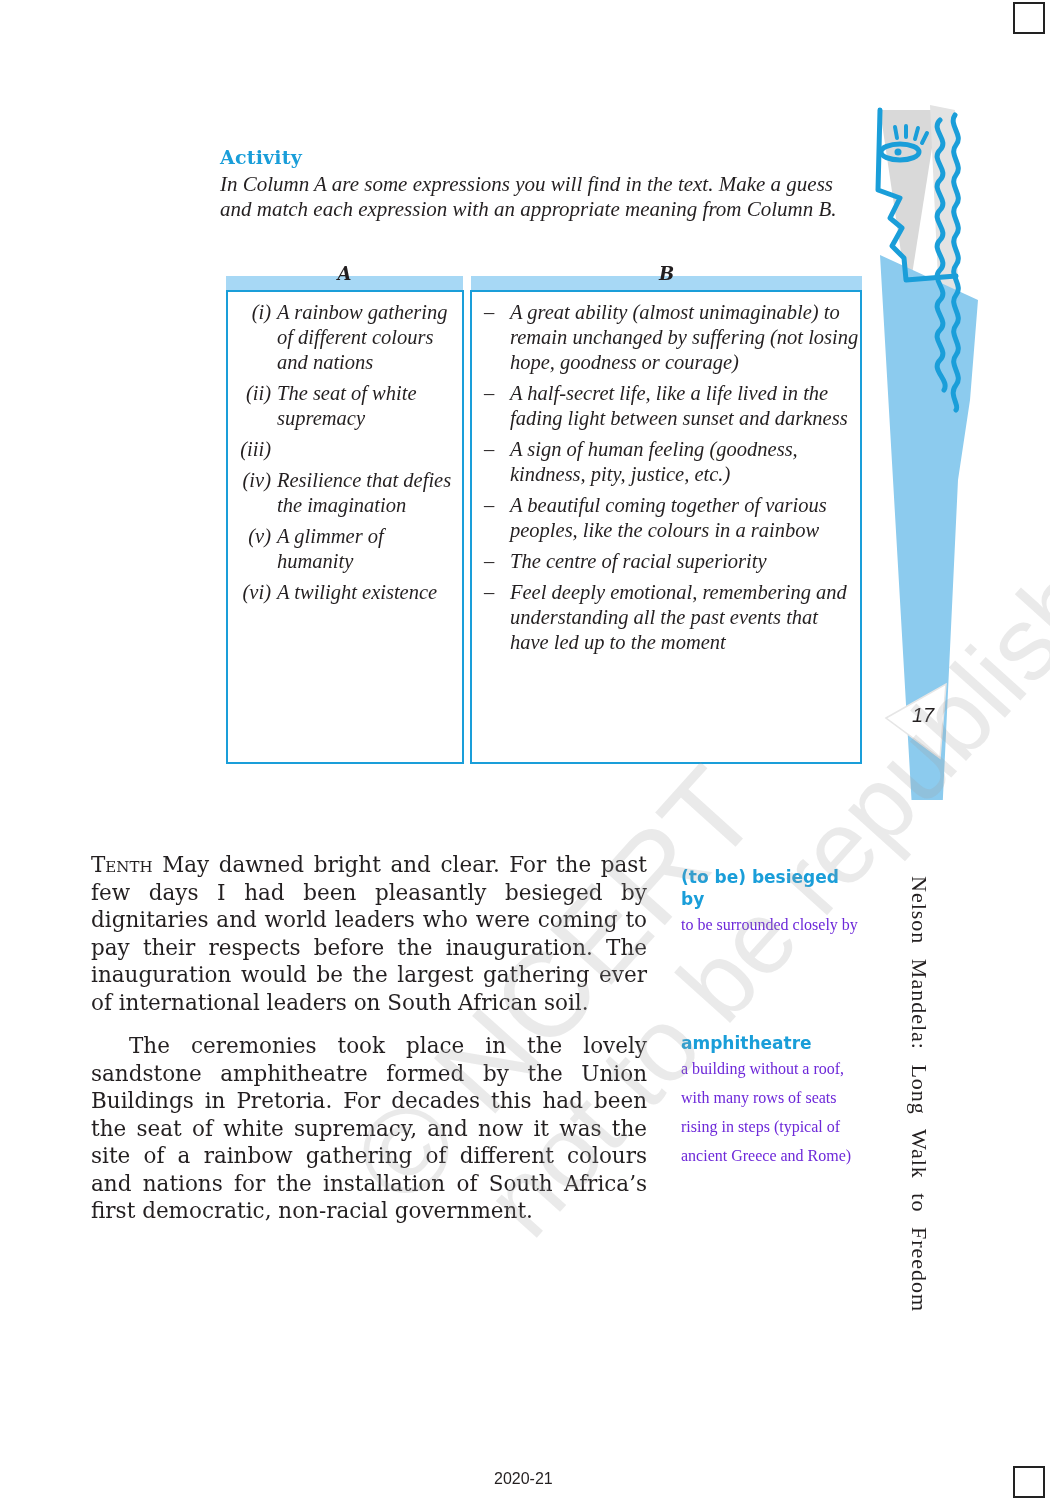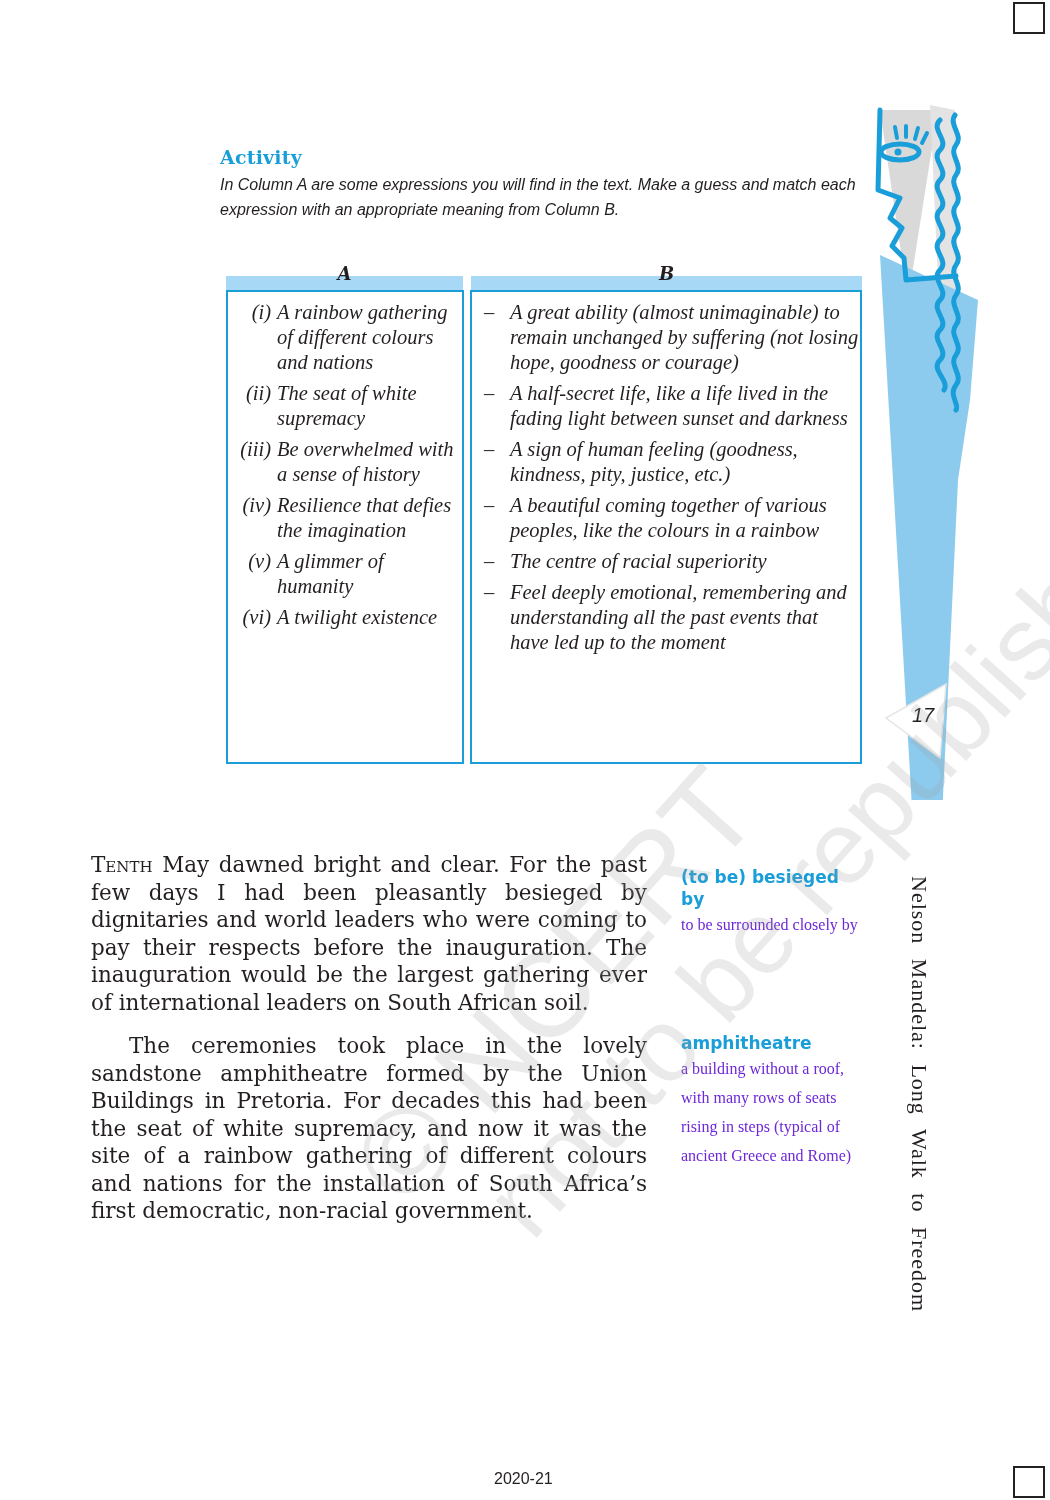--- a/index.html
+++ b/index.html
@@ -22,22 +22,22 @@
   }
   .watermark .l2 { display: block; font-size: 104px; margin-left: 60px; }
 
   
   .activity { position: absolute; left: 220px; top: 146px; width: 640px; }
   .activity-title {
     font-family: "DejaVu Serif", serif; font-weight: bold;
     color: #1a9ed9; font-size: 19px; margin: 0 0 4px 0; letter-spacing: 0.2px;
   }
   .activity-instr {
-    font-family: Liberation Sans, sans-serif; font-style: italic;
-    font-size: 16px; line-height: 25px; margin: 0; color: #231f20;
+    font-family: Liberation Serif, serif; font-style: italic;
+    font-size: 21px; line-height: 25px; margin: 0; color: #231f20;
   }
   .col-head-row { position: absolute; top: 263px; left: 226px; width: 636px; height: 30px; }
   .col-head {
     position: absolute; top: 13px; height: 17px; background: #a7d8f5;
   }
   .col-head-label {
     position: absolute; top: -13px; width: 100%; text-align: center;
     font-family: "DejaVu Serif", serif; font-style: italic; font-weight: bold;
     font-size: 18px; color: #231f20;
   }
@@ -125,21 +125,20 @@
     <li class="a-item">
         <span class="a-num">(i)</span>
         <span class="a-text">A rainbow gathering of different colours and nations</span>
       </li>
     <li class="a-item">
         <span class="a-num">(ii)</span>
         <span class="a-text">The seat of white supremacy</span>
       </li>
     <li class="a-item">
         <span class="a-num">(iii)</span>
-        <span class="a-text">Be overwhelmed with a sense of history</span>
       </li>
     <li class="a-item">
         <span class="a-num">(iv)</span>
         <span class="a-text">Resilience that defies the imagination</span>
       </li>
     <li class="a-item">
         <span class="a-num">(v)</span>
         <span class="a-text">A glimmer of humanity</span>
       </li>
     <li class="a-item">

